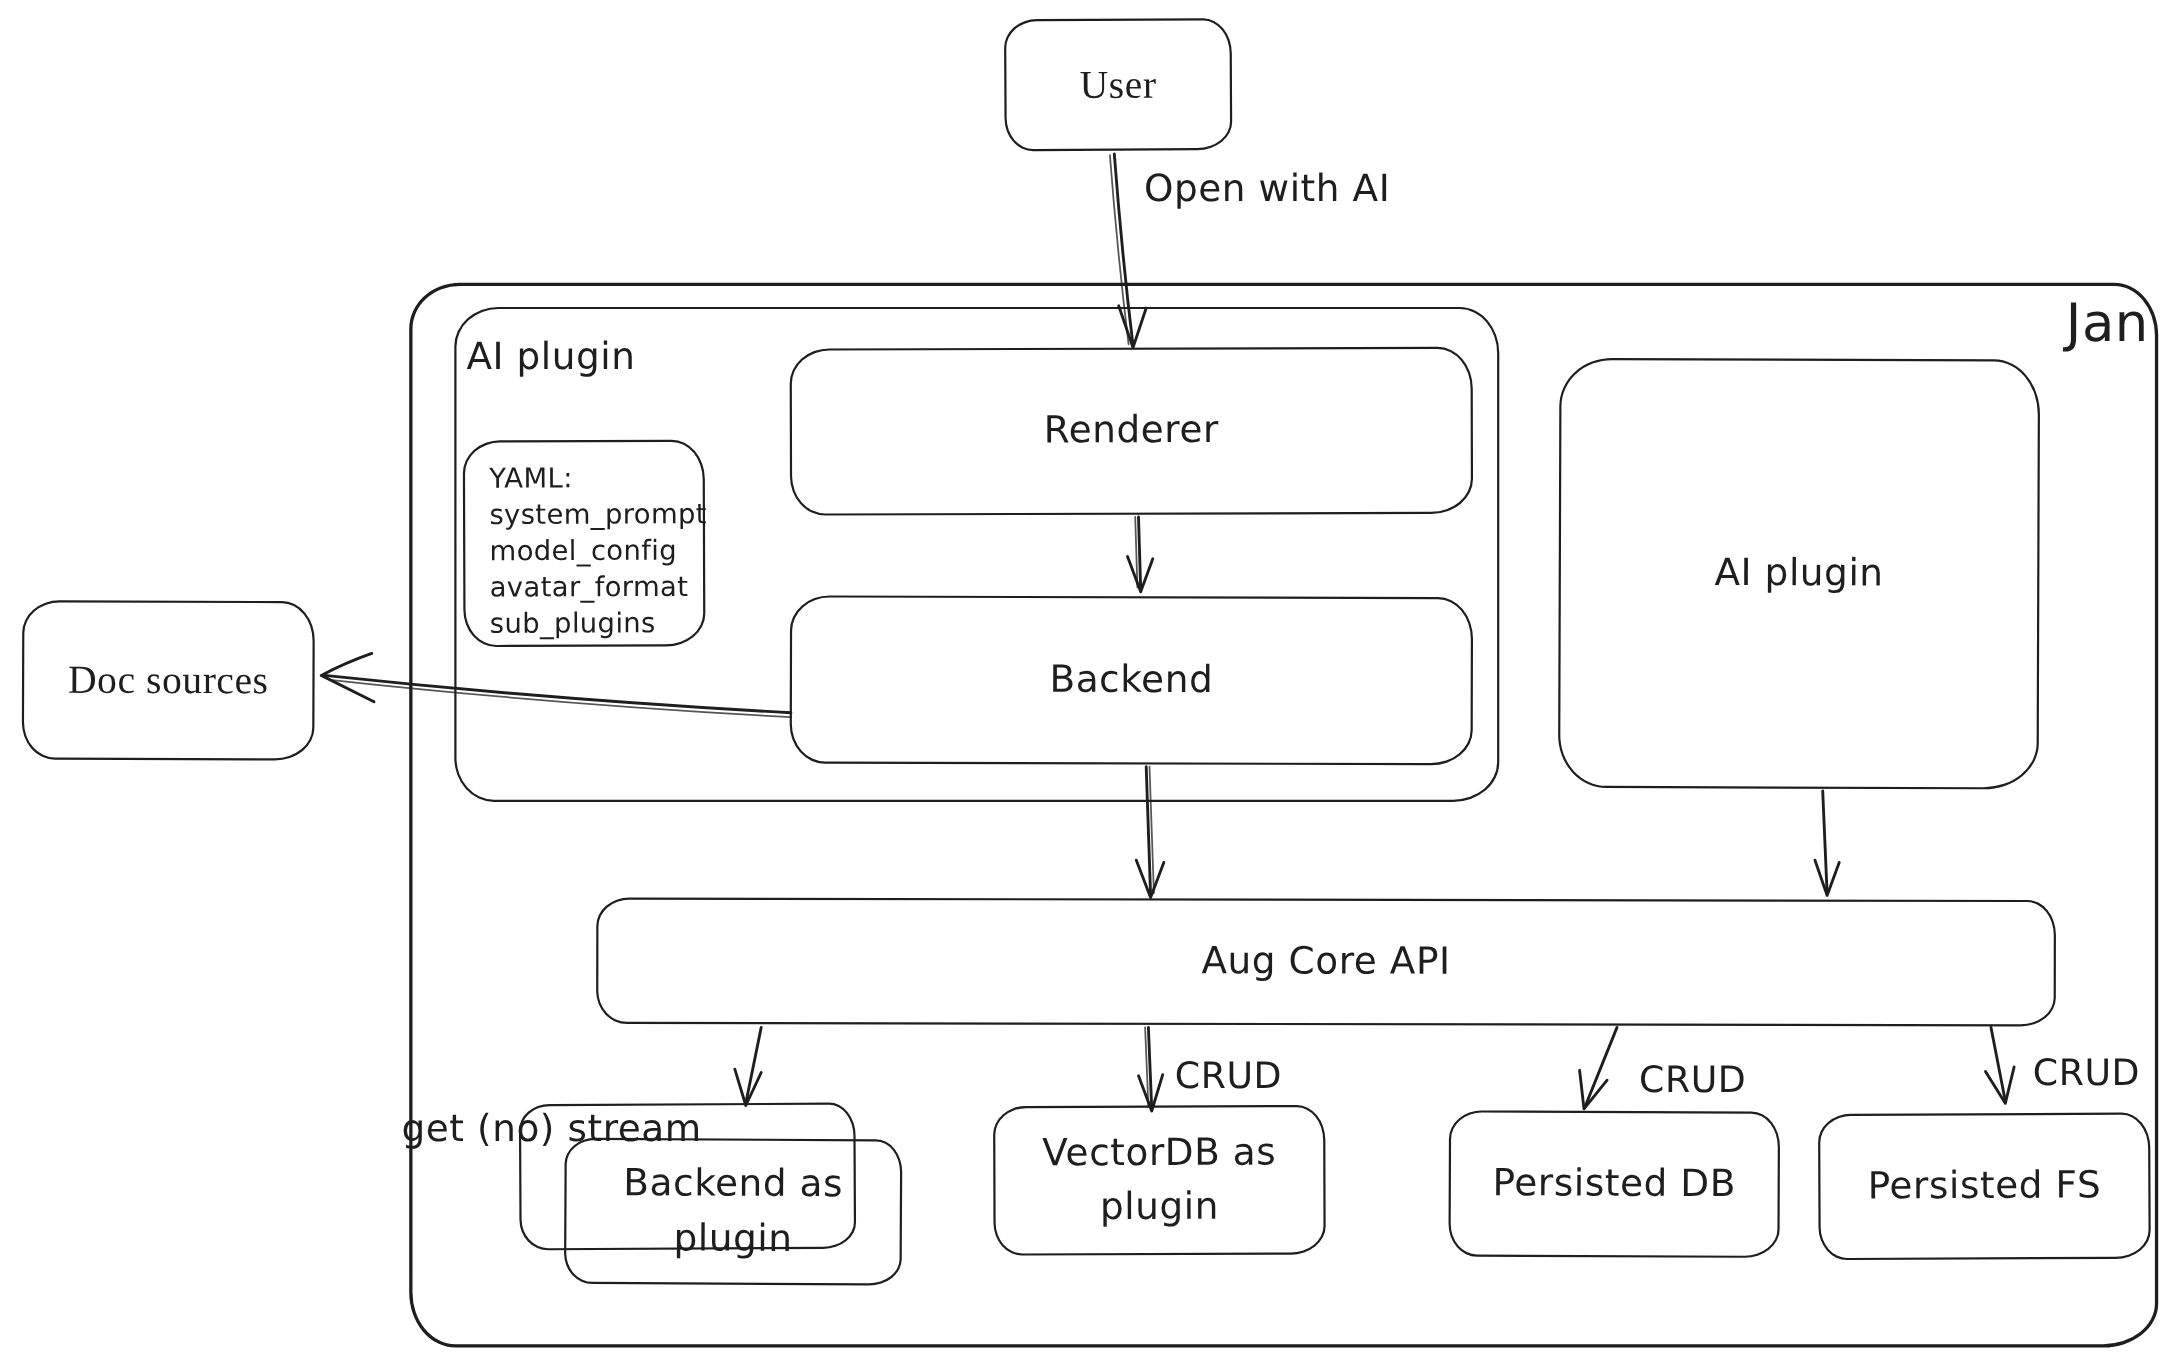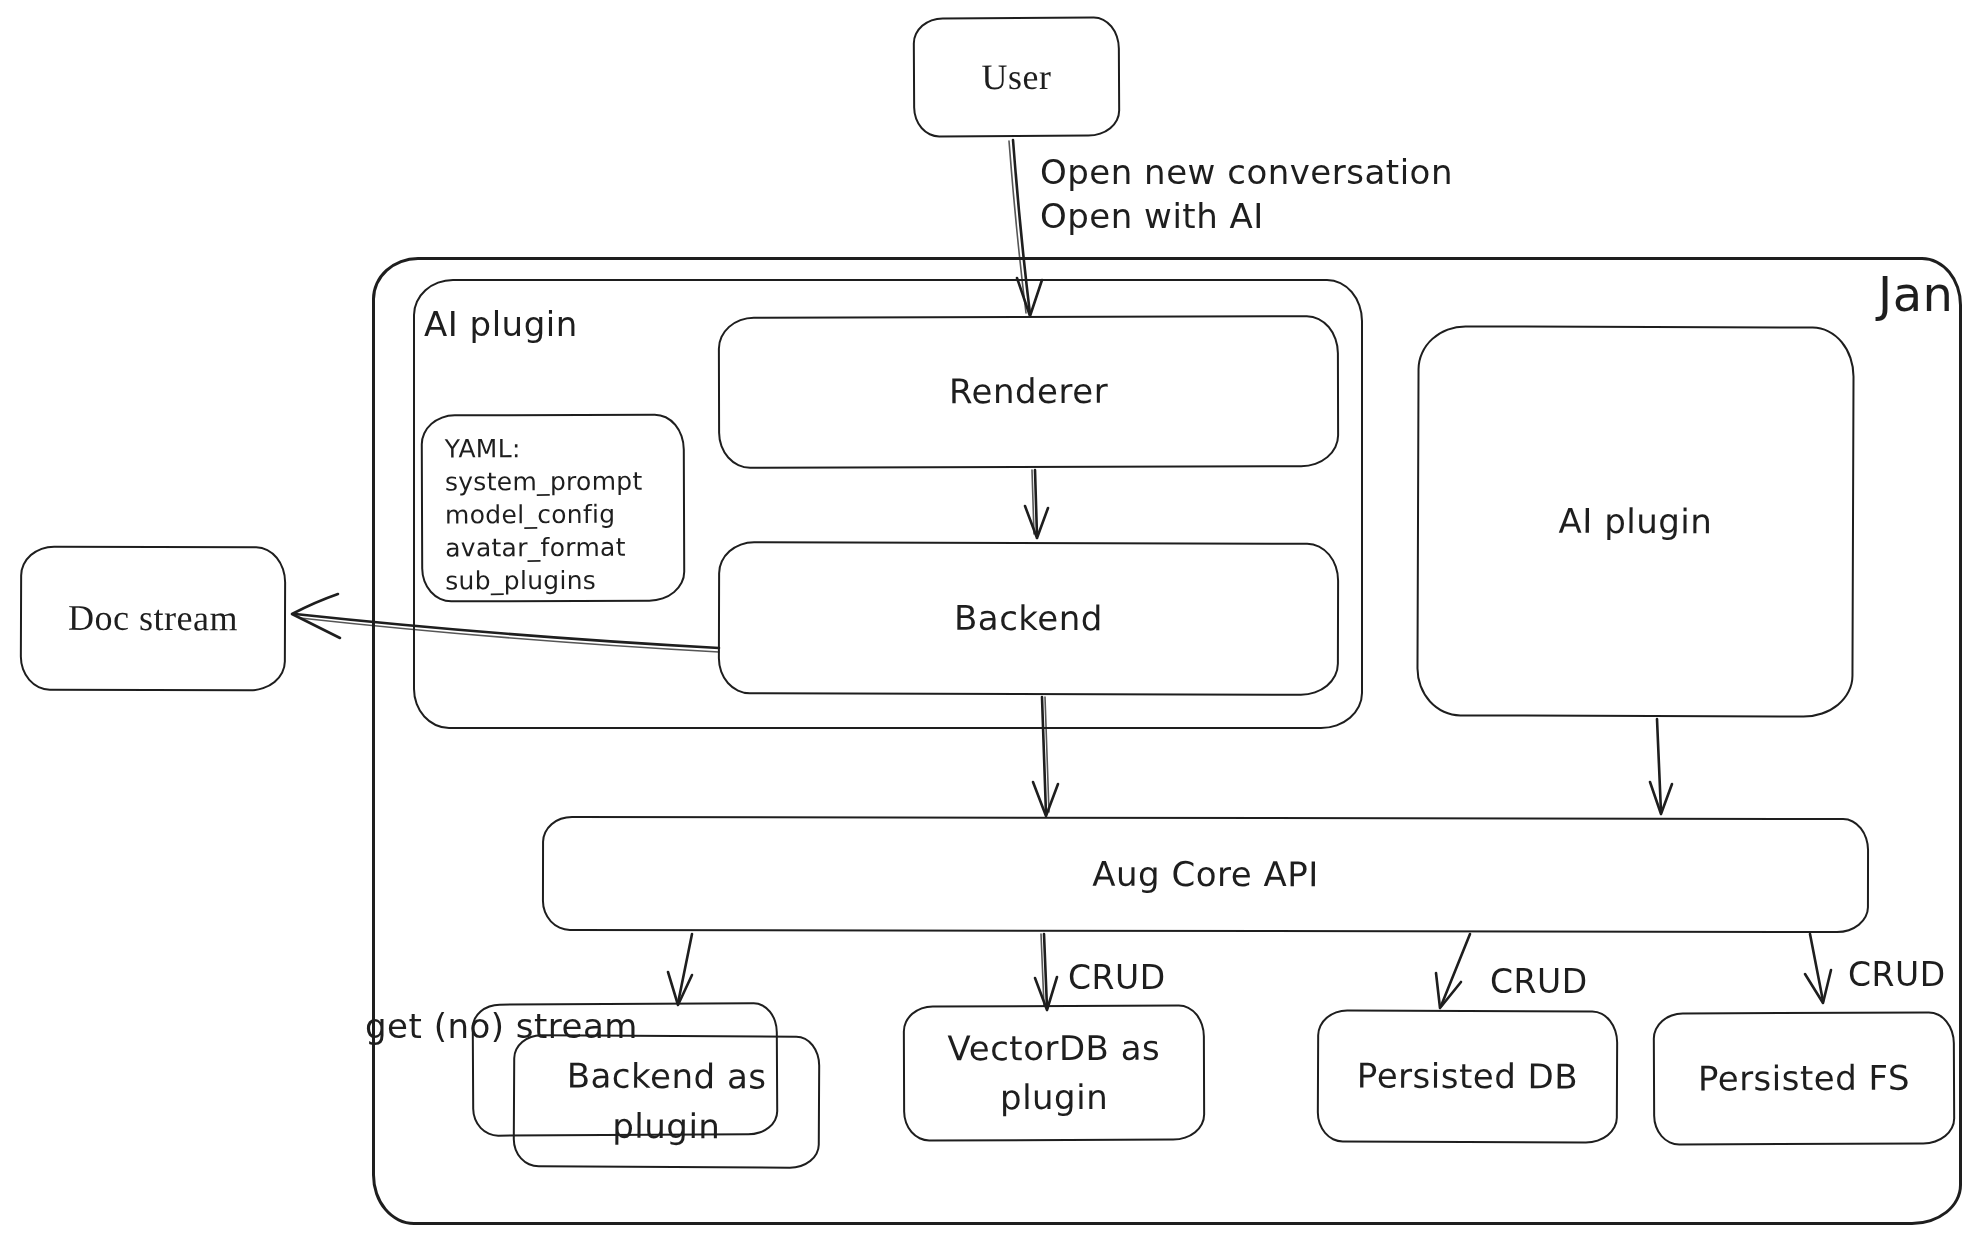--- a/index.html
+++ b/index.html
@@ -34,21 +34,21 @@
   }
   
   #jan-box        { left: 372px;  top: 257px;  width: 1590px; height: 968px;
                     border-radius: 46px 40px 50px 42px / 42px 48px 40px 50px; border-width: 3px; }
   #user-box       { left: 913px;  top: 17px;   width: 207px;  height: 120px;
                     border-radius: 30px 26px 32px 26px / 26px 32px 26px 30px; transform: rotate(-0.3deg); }
   #ai-plugin-group{ left: 413px;  top: 279px;  width: 950px;  height: 450px;
                     border-radius: 40px 36px 42px 36px / 36px 42px 36px 40px; }
   #renderer-box   { left: 718px;  top: 316px;  width: 621px;  height: 152px;
                     border-radius: 36px 32px 38px 32px / 32px 38px 32px 36px; transform: rotate(-0.15deg); }
-  #yaml-box       { left: 421px;  top: 414px;  width: 264px;  height: 188px;
+  #yaml-box       { left: 421px;  top: 400px;  width: 220px;  height: 188px;
                     border-radius: 34px 30px 36px 30px / 30px 36px 30px 34px;
                     align-items: flex-start; justify-content: flex-start; transform: rotate(-0.2deg); }
   #backend-box    { left: 718px;  top: 542px;  width: 621px;  height: 153px;
                     border-radius: 36px 32px 38px 32px / 32px 38px 32px 36px; transform: rotate(0.15deg); }
   #ai-plugin-box  { left: 1417px; top: 326px;  width: 437px;  height: 391px;
                     border-radius: 48px 42px 50px 44px / 44px 50px 42px 48px; transform: rotate(0.2deg); }
   #doc-sources-box{ left: 20px;   top: 546px;  width: 266px;  height: 145px;
                     border-radius: 34px 30px 36px 30px / 30px 36px 30px 34px; transform: rotate(0.2deg); }
   #core-api-box   { left: 542px;  top: 817px;  width: 1327px; height: 115px;
                     border-radius: 30px 26px 32px 28px / 26px 32px 26px 30px; transform: rotate(0.1deg); }
@@ -138,21 +138,21 @@
 
   <div class="box" id="backend-box">
     <span class="lbl">Backend</span>
   </div>
 
   <div class="box" id="ai-plugin-box">
     <span class="lbl">AI plugin</span>
   </div>
 
   <div class="box" id="doc-sources-box">
-    <span class="lbl">Doc stream</span>
+    <span class="lbl">Doc sources</span>
   </div>
 
   <div class="box" id="core-api-box">
     <span class="lbl">Aug Core API</span>
   </div>
 
   <div class="box" id="models-back-box"></div>
   <div class="box" id="models-box">
     <span class="lbl">Backend as plugin</span>
   </div>
@@ -163,21 +163,20 @@
 
   <div class="box" id="persisted-db-box">
     <span class="lbl">Persisted DB</span>
   </div>
 
   <div class="box" id="persisted-fs-box">
     <span class="lbl">Persisted FS</span>
   </div>
 
   <div class="floating-label" id="edge-open-chat">
-    <div>Open new conversation</div>
     <div>Open with AI</div>
   </div>
   <div class="floating-label" id="edge-stream">get (no) stream</div>
   <div class="floating-label" id="edge-crud-vectordb">CRUD</div>
   <div class="floating-label" id="edge-crud-db">CRUD</div>
   <div class="floating-label" id="edge-crud-fs">CRUD</div>
 
   <svg id="arrows-svg" viewBox="0 0 1981 1246" xmlns="http://www.w3.org/2000/svg">
 
     <g>

